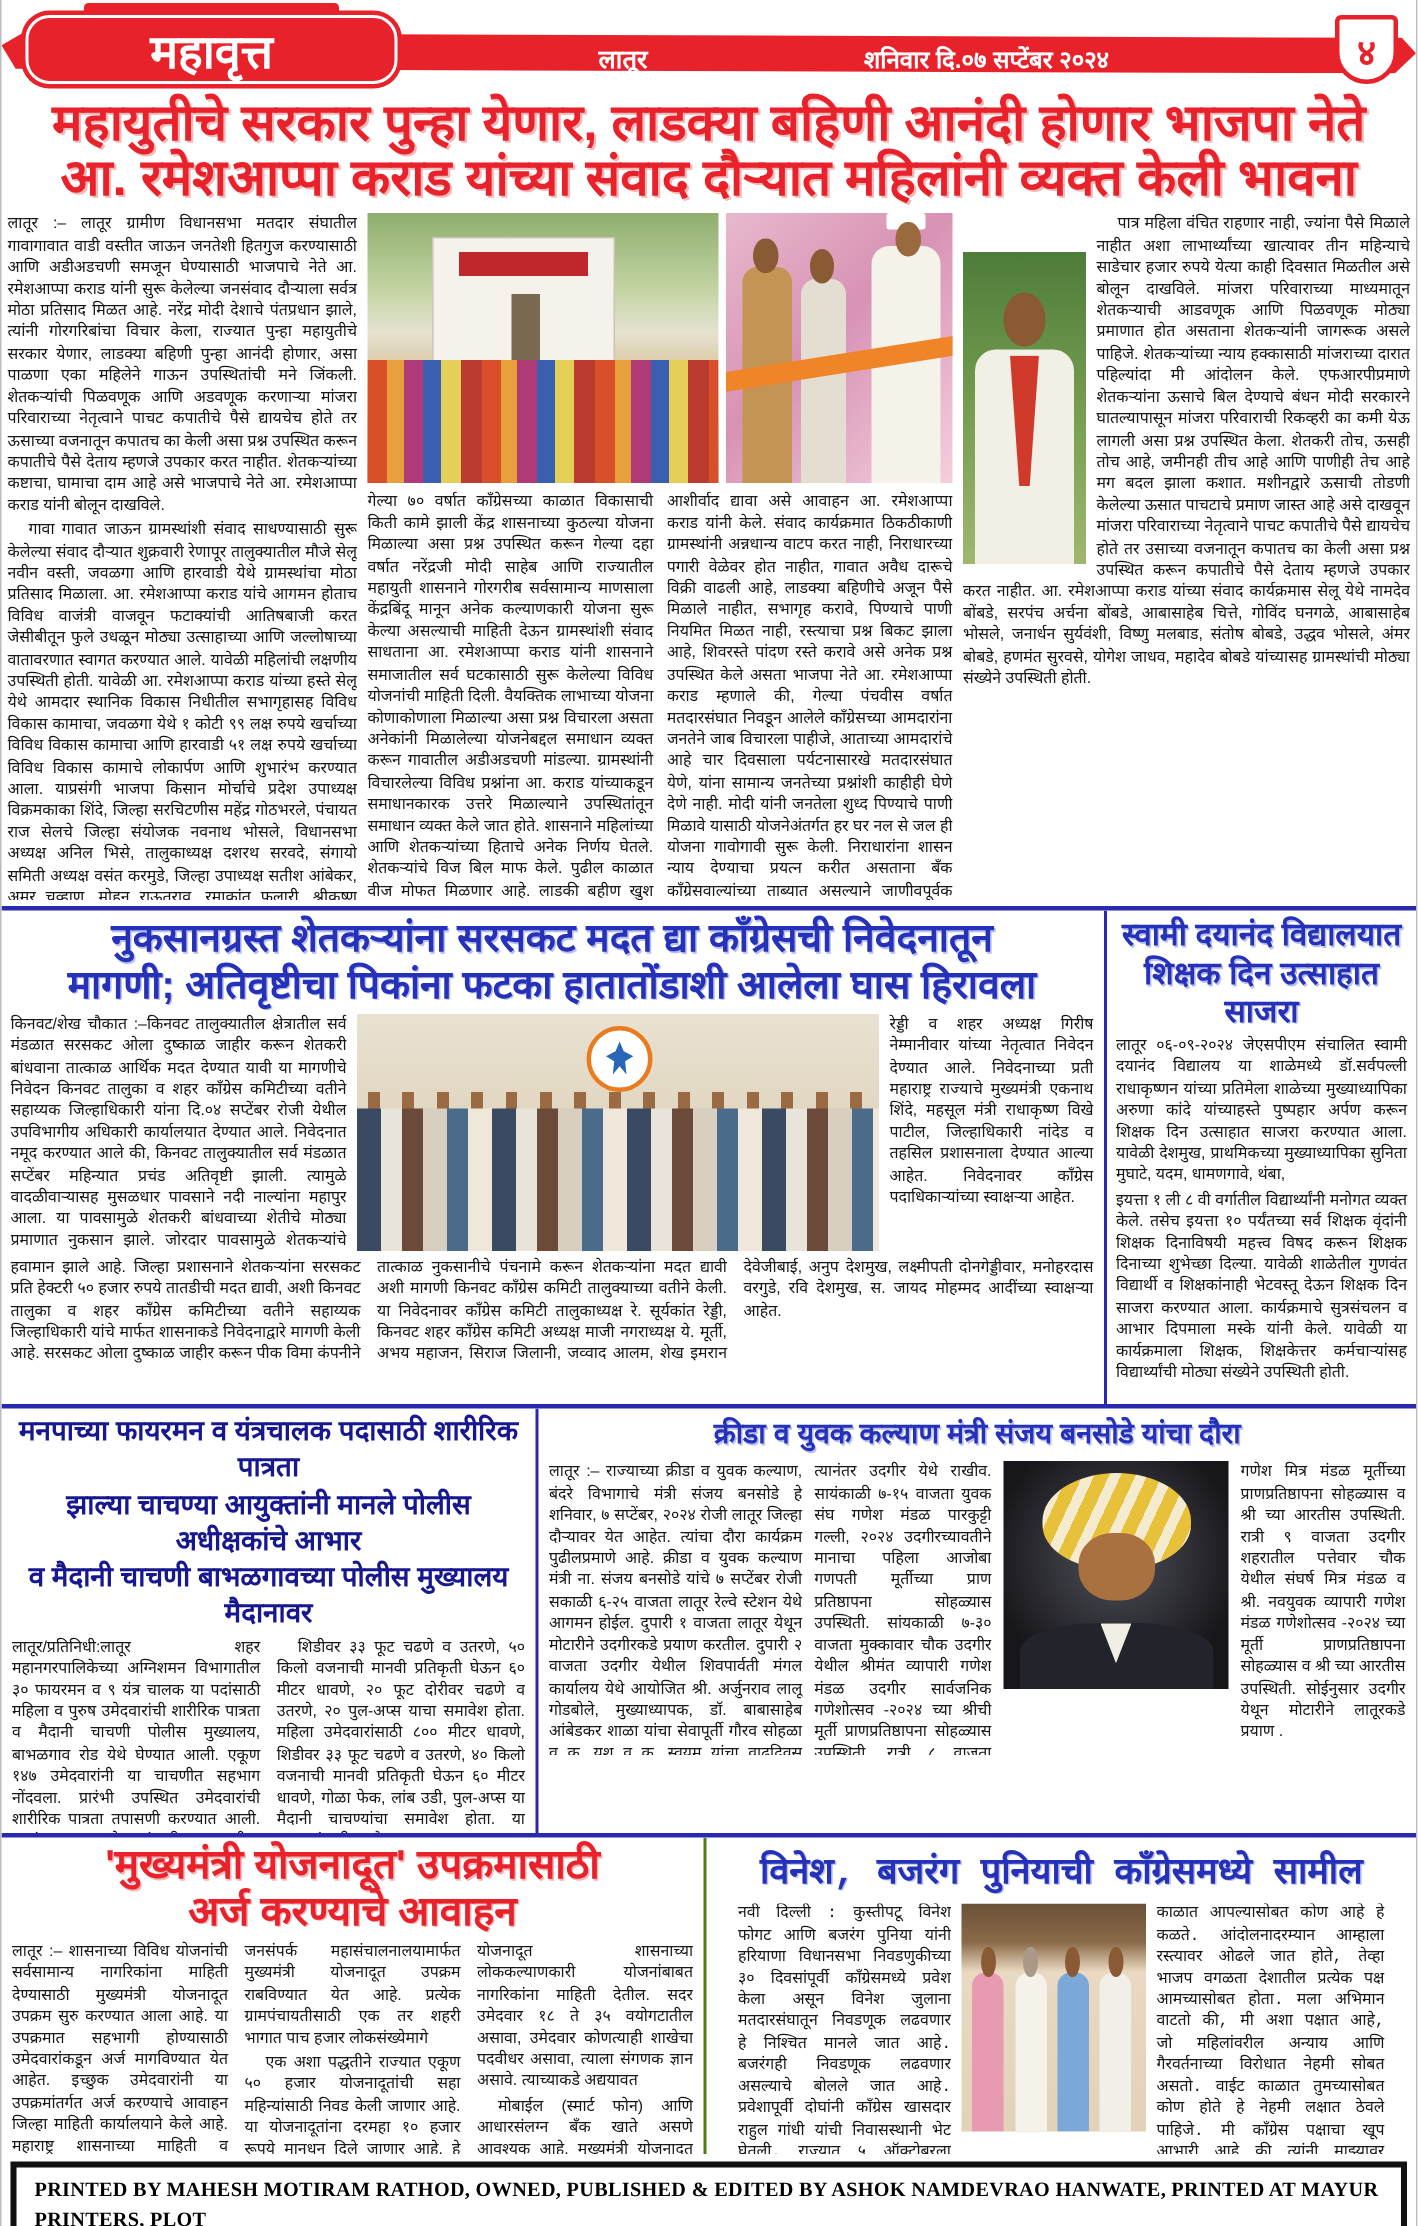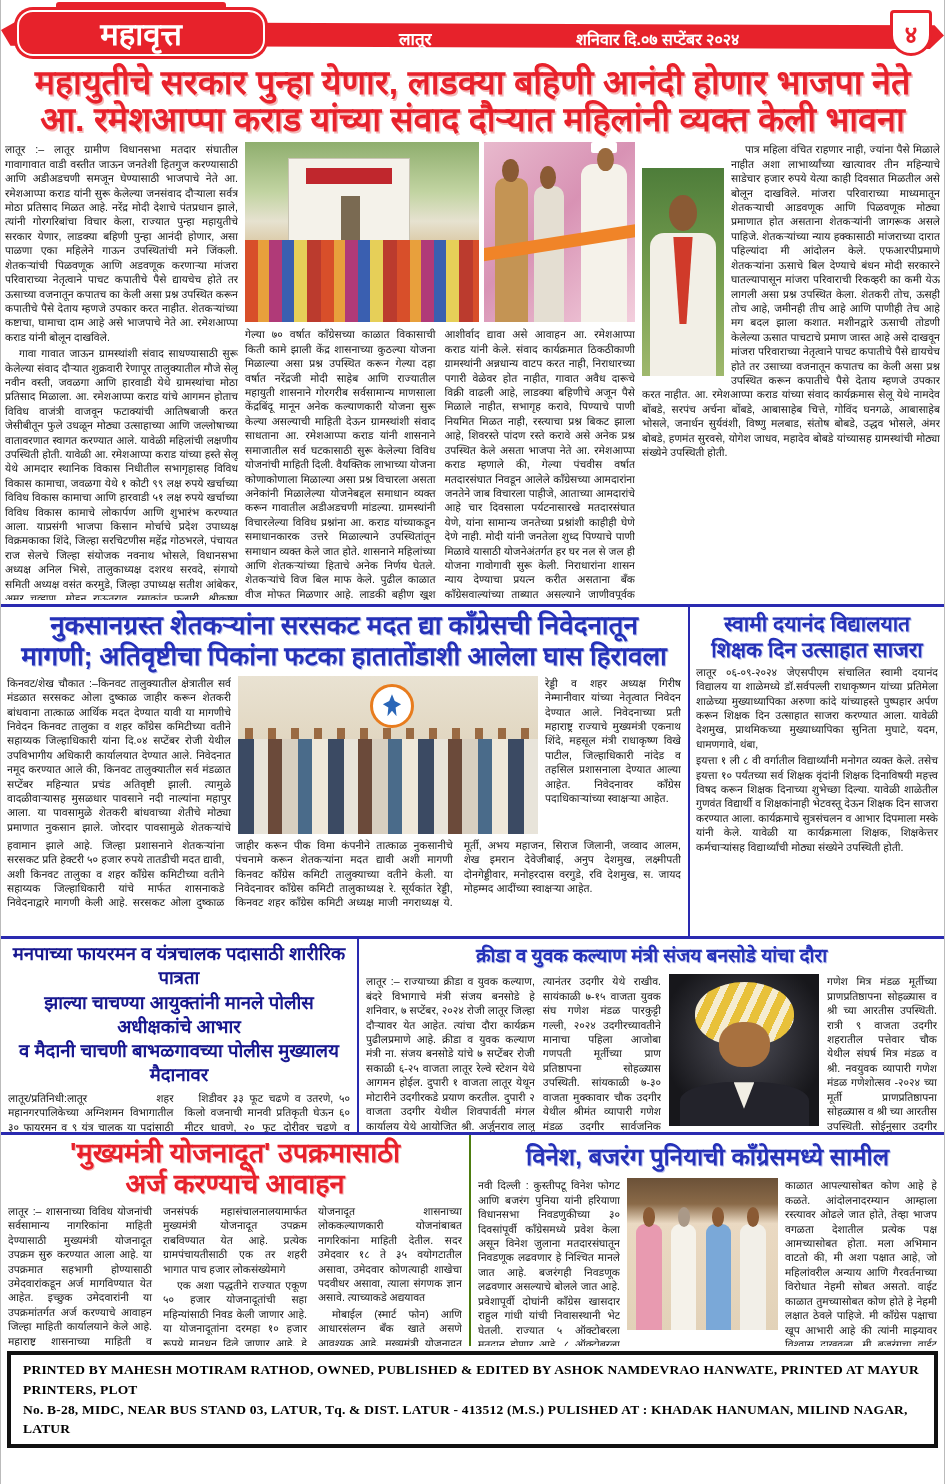--- a/index.html
+++ b/index.html
@@ -88,41 +88,41 @@
   .ph-join .j3 { left:52%; background:#7aa8d8; } .ph-join .k3 { left:56.5%; }
   .ph-join .j4 { left:75%; background:#f2efe8; } .ph-join .k4 { left:79.5%; }
   
   .band2 { display:flex; border-top:3px solid #2a2ab0; margin-top:4px; height:332px; overflow:hidden; }
   .art2 { flex:1; padding:2px 7px 0 6px; border-right:2px solid #2a2ab0; min-width:0; }
   .art2 h2 { font-size:26px; line-height:1.18; text-align:center; margin:1px 0 4px; }
   .art2-top { display:flex; gap:7px; height:158px; overflow:hidden; }
   .art2-c1 { width:224px; flex:none; overflow:hidden; }
   .art2-cr { width:136px; flex:none; overflow:hidden; }
   .art2-bottom { margin-top:4px; columns:3; column-gap:11px; height:100px; overflow:hidden; }
-  .art-school { width:254px; flex:none; padding:2px 6px; overflow:hidden; }
+  .art-school { width:206px; flex:none; padding:2px 6px; overflow:hidden; }
   .art-school h2 { font-size:21px; text-align:center; line-height:1.2; margin:2px 0 3px; }
   .school-mid { display:flex; gap:5px; margin:2px 0; }
   .school-list { width:84px; flex:none; }
   .ph-teachers { flex:1; height:96px; }
   
-  .band3 { display:flex; border-top:3px solid #2a2ab0; height:196px; overflow:hidden; }
+  .band3 { display:flex; border-top:3px solid #2a2ab0; height:286px; overflow:hidden; }
   .art-mnp { width:358px; flex:none; border-right:2px solid #2a2ab0; padding:3px 7px; overflow:hidden; }
   .art-mnp h2 { font-size:18.5px; text-align:center; line-height:1.3; margin:0 0 4px; }
   .mnp-cols { columns:2; column-gap:11px; height:178px; overflow:hidden; }
   .art-krida { flex:1; padding:2px 7px; min-width:0; }
   .art-krida h2 { font-size:19px; text-align:center; margin:1px 0 6px; }
   .krida-body { display:flex; gap:8px; height:196px; overflow:hidden; }
   .krida-c1 { flex:1.5; overflow:hidden; } .krida-c2 { flex:1.05; overflow:hidden; }
   .krida-c3 { width:110px; flex:none; overflow:hidden; }
   
   .band4 { display:flex; border-top:3px solid #2a2ab0; height:214px; overflow:hidden; }
   .art-yoj { width:470px; flex:none; border-right:2px solid #4d7c0f; padding:2px 7px; }
   .art-yoj h2 { font-size:27px; text-align:center; line-height:1.12; margin:1px 0 5px; }
   .yoj-cols { columns:3; column-gap:11px; height:150px; overflow:hidden; }
-  .art-vinesh { flex:1; padding:2px 7px; min-width:0; }
+  .art-vinesh { flex:1; padding:2px 21px; min-width:0;font-family:Liberation Mono, monospace; }
   .art-vinesh h2 { font-size:24px; text-align:center; margin:2px 0 6px; }
   .vin-body { display:flex; gap:7px; height:168px; overflow:hidden; }
   .vin-c1 { width:142px; flex:none; overflow:hidden; }
   .vin-c2 { width:152px; flex:none; overflow:hidden; }
   
   .footer { margin:5px 6px 0; border:4px solid #111; padding:5px 12px; background:#fff;
     font-family:"Liberation Serif","DejaVu Serif",serif; font-size:13.5px; font-weight:bold;
     letter-spacing:.2px; line-height:1.45; color:#000; }
 </style>
 </head>

